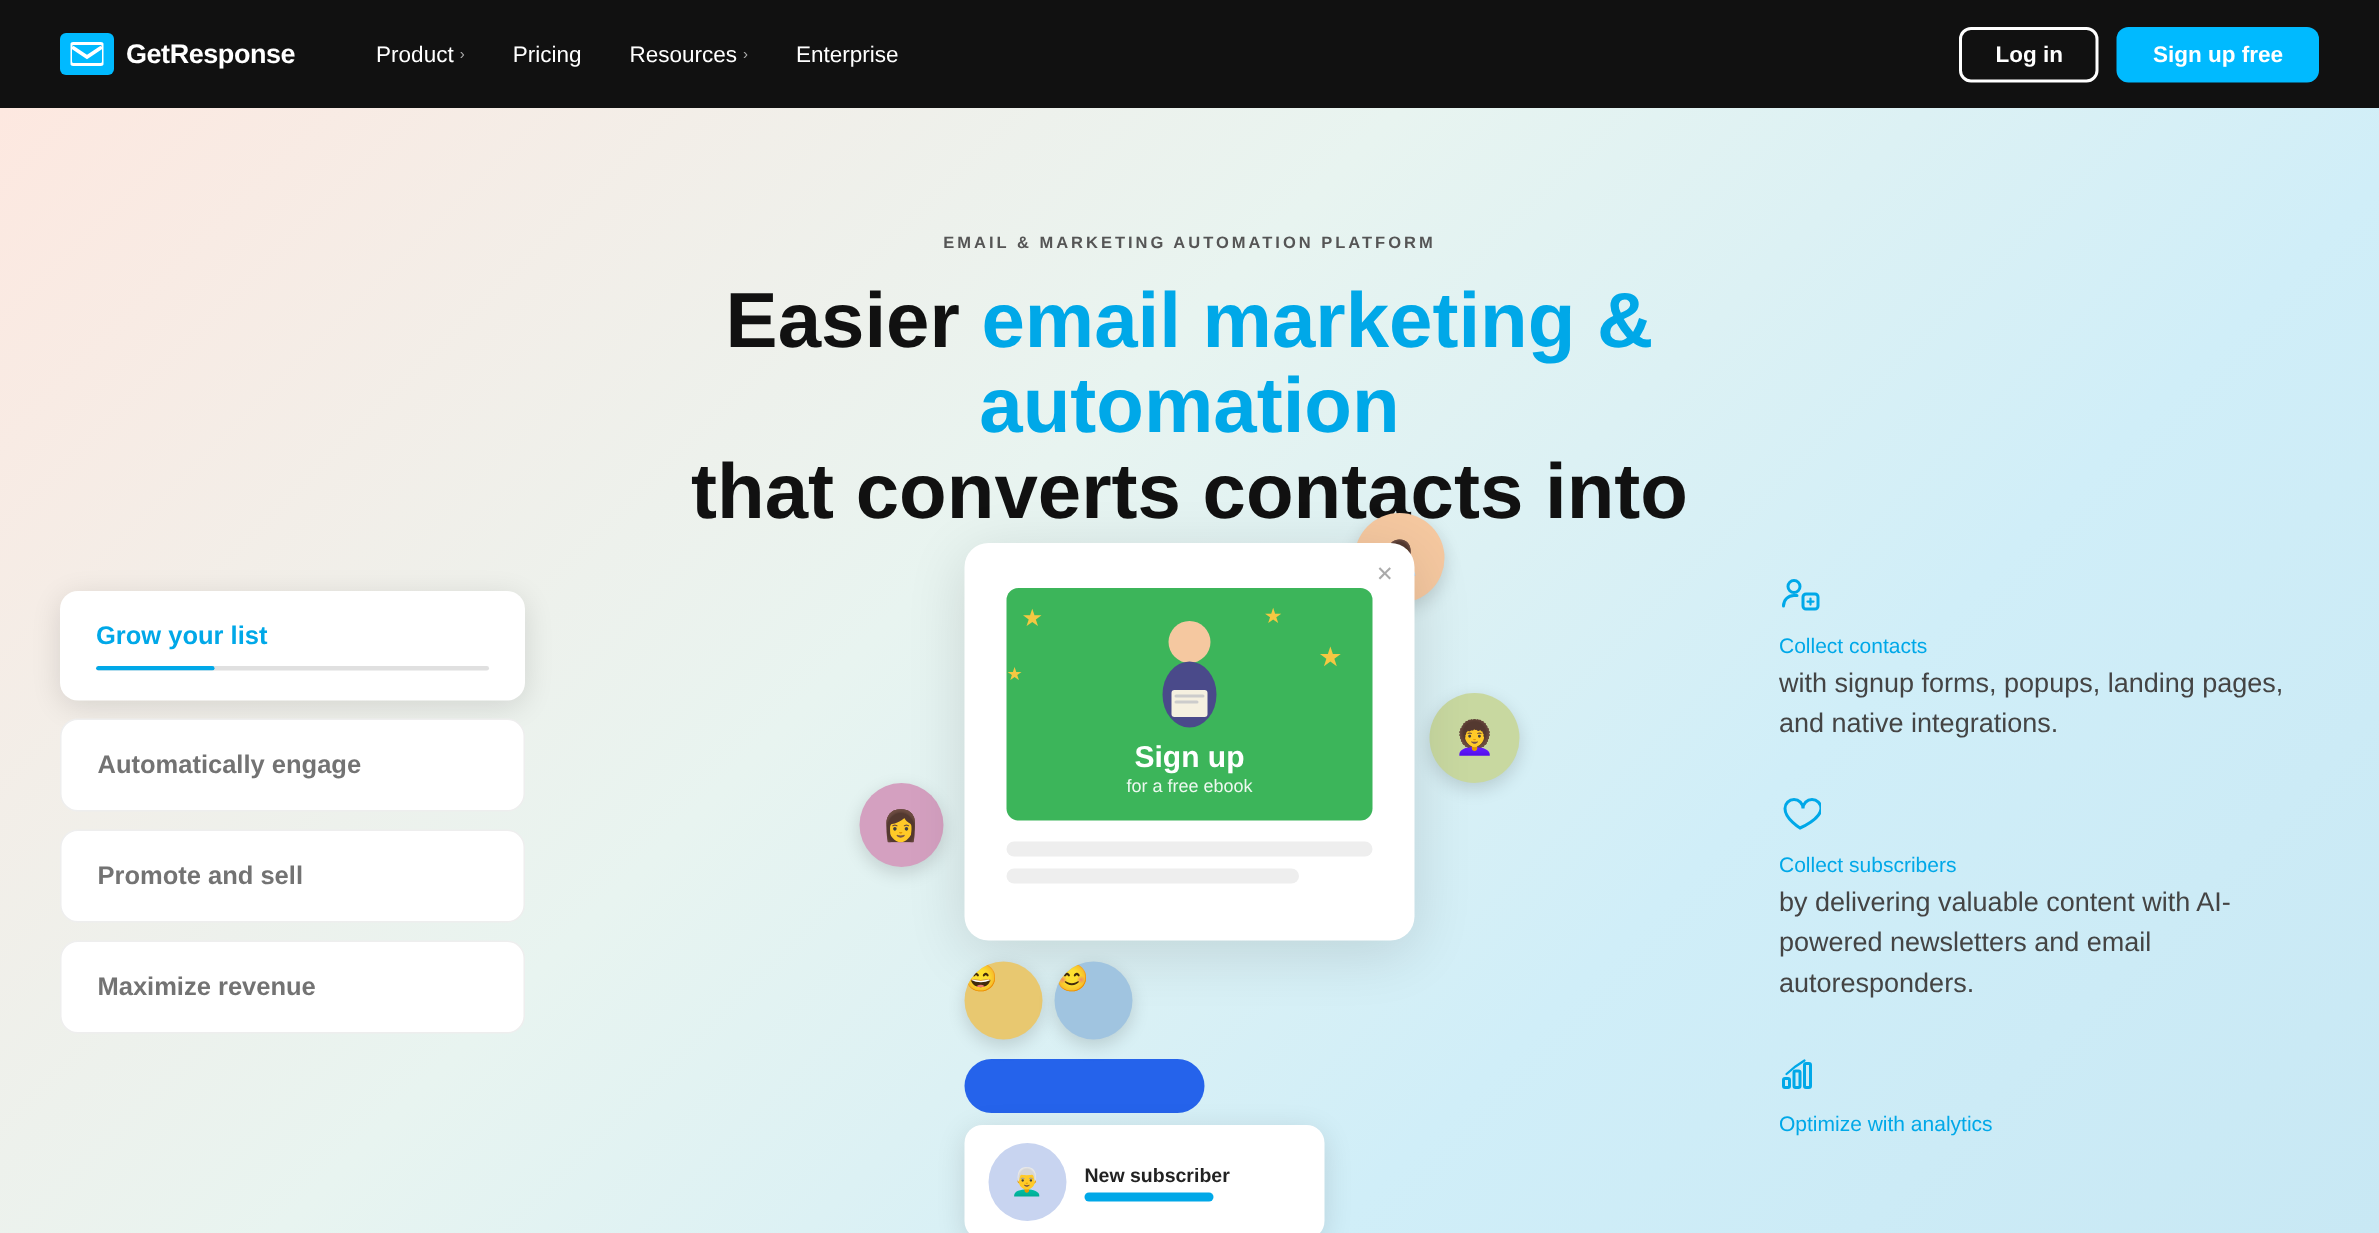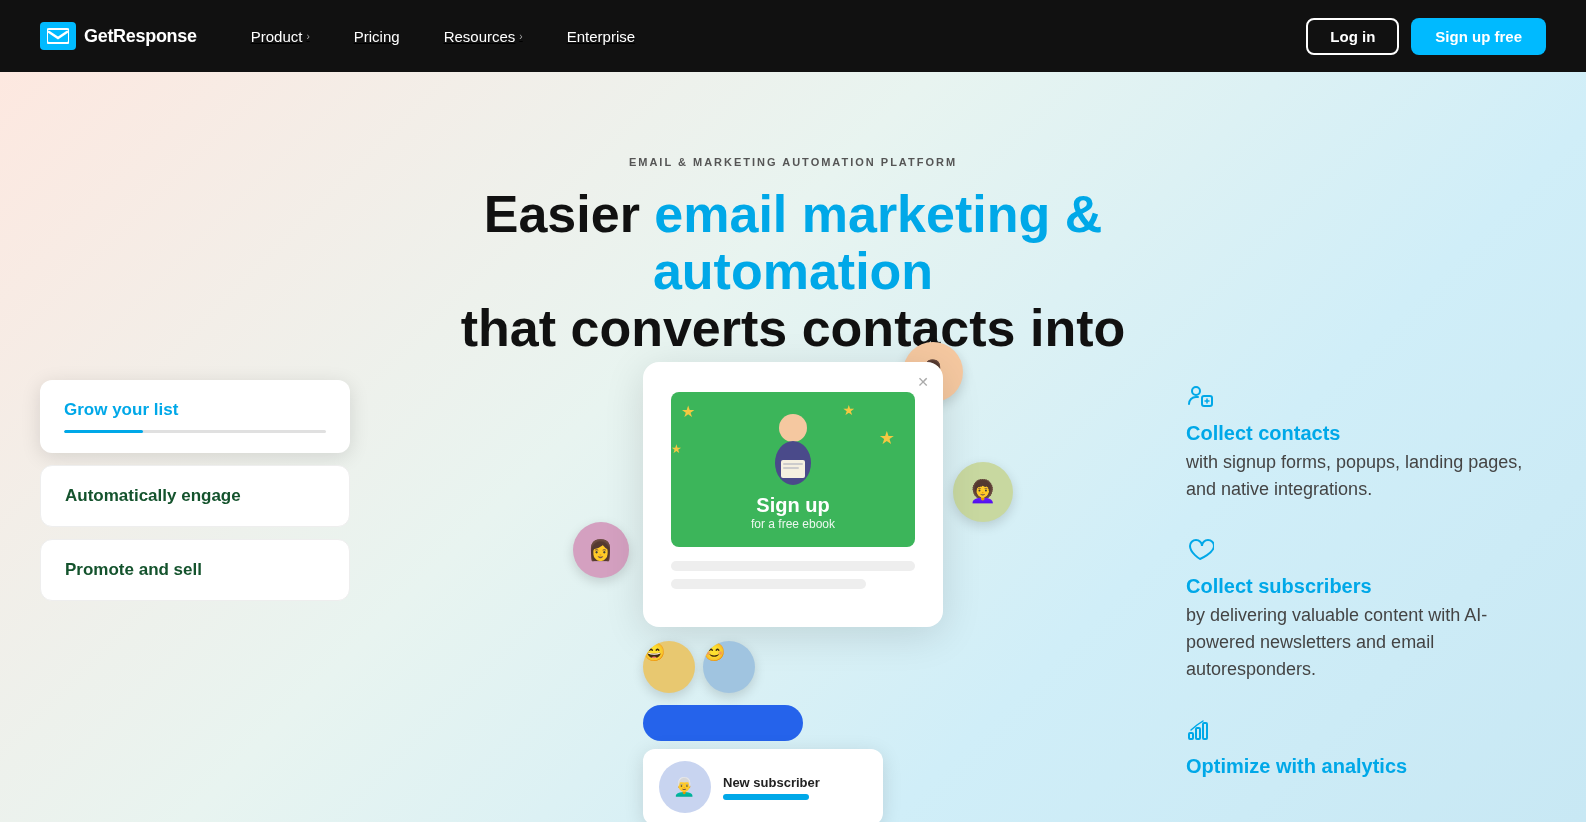--- a/index.html
+++ b/index.html
@@ -33,24 +33,23 @@
     }
     .nav-logo-icon svg { width: 22px; height: 16px; }
     .nav-logo-text {
       color: #fff;
       font-size: 18px;
       font-weight: 700;
       letter-spacing: -0.3px;
     }
     .nav-links {
       display: flex;
-      gap: 16px;
+      gap: 4px;
       align-items: flex-end;
       flex: 1;
-      text-decoration: underline;
     }
     .nav-link {
       color: #fff;
       font-size: 15px;
       font-weight: 500;
       padding: 8px 14px;
       cursor: pointer;
       display: flex;
       align-items: center;
       gap: 4px;
@@ -112,40 +111,40 @@
       color: #111;
       max-width: 900px;
       margin: 0 auto 20px;
     }
     .hero-title .blue { color: #00a8e8; }
 
     
     .left-panel {
       position: absolute;
       left: 40px;
-      top: 308px;
+      top: 322px;
       width: 310px;
       z-index: 5;
     }
     .panel-item {
       background: #fff;
       border-radius: 12px;
       padding: 20px 24px;
       margin-bottom: 12px;
       cursor: pointer;
       border: 1px solid #eee;
     }
     .panel-item.active {
       box-shadow: 0 4px 20px rgba(0,0,0,0.12);
       border: none;
     }
     .panel-item-title {
       font-size: 17px;
       font-weight: 800;
-      color: #14532d;
+      color: #737373;
     }
     .panel-item.active .panel-item-title { color: #00a8e8; }
     .progress-bar {
       margin-top: 10px;
       height: 3px;
       background: #e0e0e0;
       border-radius: 2px;
       overflow: hidden;
       display: none;
     }
@@ -259,22 +258,22 @@
     }
     .feature-item {
       margin-bottom: 32px;
     }
     .feature-icon {
       color: #00a8e8;
       font-size: 22px;
       margin-bottom: 6px;
     }
     .feature-title {
-      font-size: 20px;
-      font-weight: 700;
+      font-size: 14px;
+      font-weight: 400;
       color: #00a8e8;
       margin-bottom: 4px;
     }
     .feature-desc {
       font-size: 18px;
       color: #444;
       line-height: 1.5;
     }
   </style>
 </head>
@@ -327,20 +326,23 @@
       <div class="progress-bar">
         <div class="progress-fill"></div>
       </div>
     </div>
     <div class="panel-item">
       <div class="panel-item-title">Automatically engage</div>
     </div>
     <div class="panel-item">
       <div class="panel-item-title">Promote and sell</div>
     </div>
+    <div class="panel-item">
+      <div class="panel-item-title">Maximize revenue</div>
+    </div>
   </div>
 
   <div class="center-illustration">
 
     <div class="avatar-float" style="width:60px;height:60px;top:-20px;right:40px;background:#f5c8a0;font-size:22px;">👨‍💼</div>
     <div class="avatar-float" style="width:56px;height:56px;top:160px;left:-10px;background:#d4a0c0;font-size:20px;">👩</div>
     <div class="avatar-float" style="width:60px;height:60px;top:100px;right:-10px;background:#c8d8a0;font-size:22px;">👩‍🦱</div>
 
     <div class="signup-card">
 

